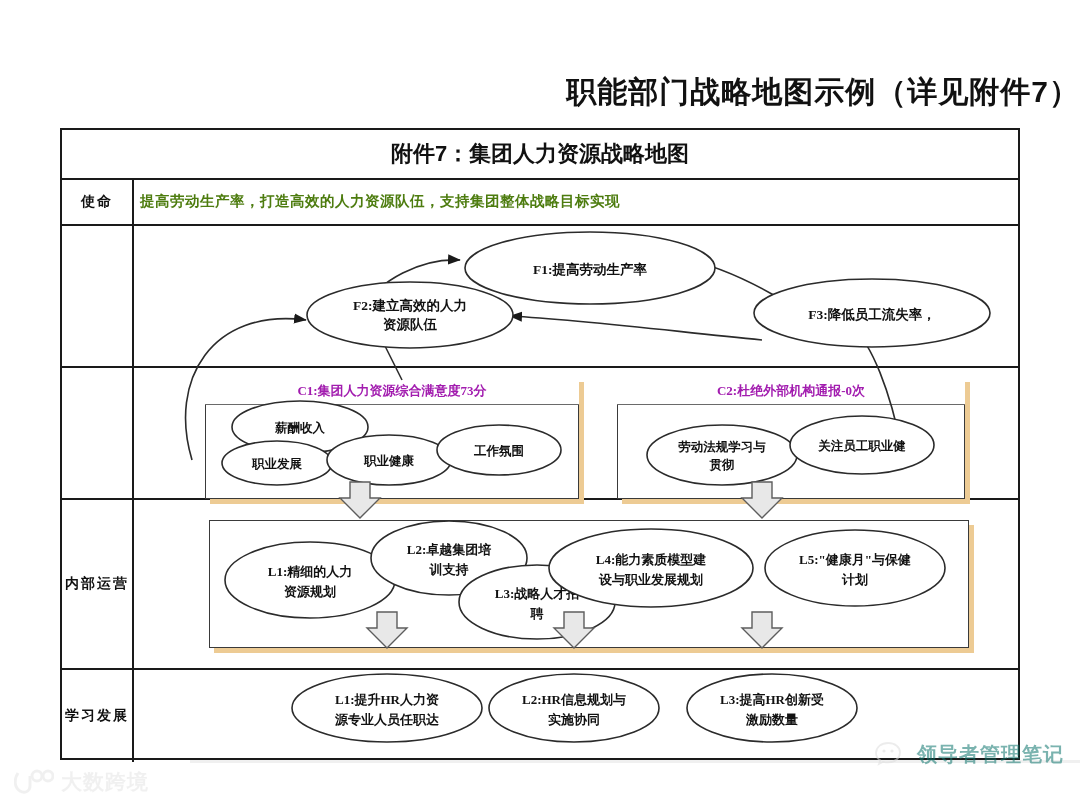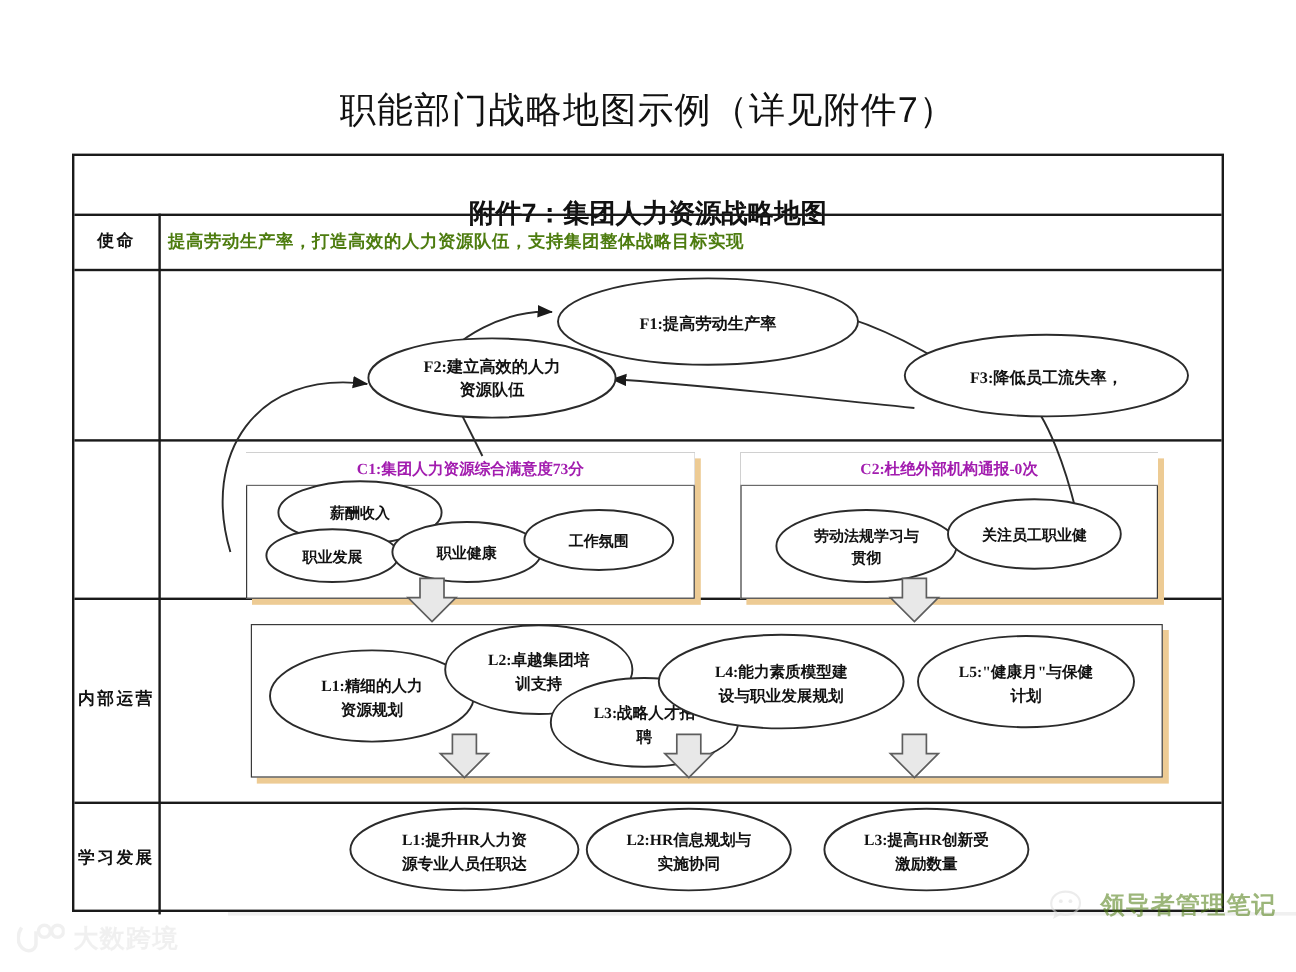--- a/index.html
+++ b/index.html
@@ -5,37 +5,37 @@
   html,body{margin:0;padding:0;}
   body{
     width:1080px;height:810px;
     background:#ffffff;
     font-family:"Liberation Serif","DejaVu Serif",serif;
     position:relative;overflow:hidden;
   }
   
   #page-title{
     position:absolute;left:0;top:72px;width:1080px;
-    text-align:center;
-    font-family:"Liberation Sans","DejaVu Sans",sans-serif;
-    font-weight:normal;font-size:30px;letter-spacing:1px;color:#111;
+    text-align:right;
+    font-family:"Liberation Sans","DejaVu Sans",sans-serif;
+    font-weight:bold;font-size:30px;letter-spacing:1px;color:#111;
   }
   
   #map-frame{
     position:absolute;left:60px;top:128px;width:960px;height:632px;
     border:2px solid #1a1a1a;box-sizing:border-box;background:#fff;
   }
   .rowline{position:absolute;left:0;width:100%;height:0;border-top:2px solid #1a1a1a;}
   .collinev{position:absolute;top:48px;left:70px;width:0;height:584px;border-left:2px solid #1a1a1a;}
   
   #map-header{
     position:absolute;left:0;top:0;width:100%;height:48px;
     display:flex;align-items:center;justify-content:center;
     font-family:"Liberation Sans","DejaVu Sans",sans-serif;
-    font-weight:bold;font-size:22px;color:#111;margin-top:24px;
+    font-weight:bold;font-size:22px;color:#111;
   }
   
   .rowlabel{
     position:absolute;left:0;width:70px;
     display:flex;align-items:center;justify-content:center;
     text-align:center;font-weight:bold;font-size:14px;color:#111;
     line-height:1.5;letter-spacing:2px;
   }
   
   #mission-text{
@@ -65,21 +65,21 @@
   #wm-left .wm-txt{
     font-family:"Liberation Sans","DejaVu Sans",sans-serif;
     font-weight:bold;font-size:21px;color:#e3e3e3;letter-spacing:1px;
   }
   #wm-right{
     position:absolute;right:16px;top:740px;display:flex;align-items:center;gap:8px;
     opacity:.55;
   }
   #wm-right .wm-txt{
     font-family:"Liberation Sans","DejaVu Sans",sans-serif;
-    font-weight:bold;font-size:20px;color:#4d7c0f;letter-spacing:1px;
+    font-weight:bold;font-size:20px;color:#0f766e;letter-spacing:1px;
   }
   #topbar{position:absolute;left:190px;top:760px;width:890px;height:3px;background:#f0f0f0;}
 </style>
 </head>
 <body>
 
 <div id="page-title">职能部门战略地图示例（详见附件7）</div>
 
 <div id="map-frame">
 

